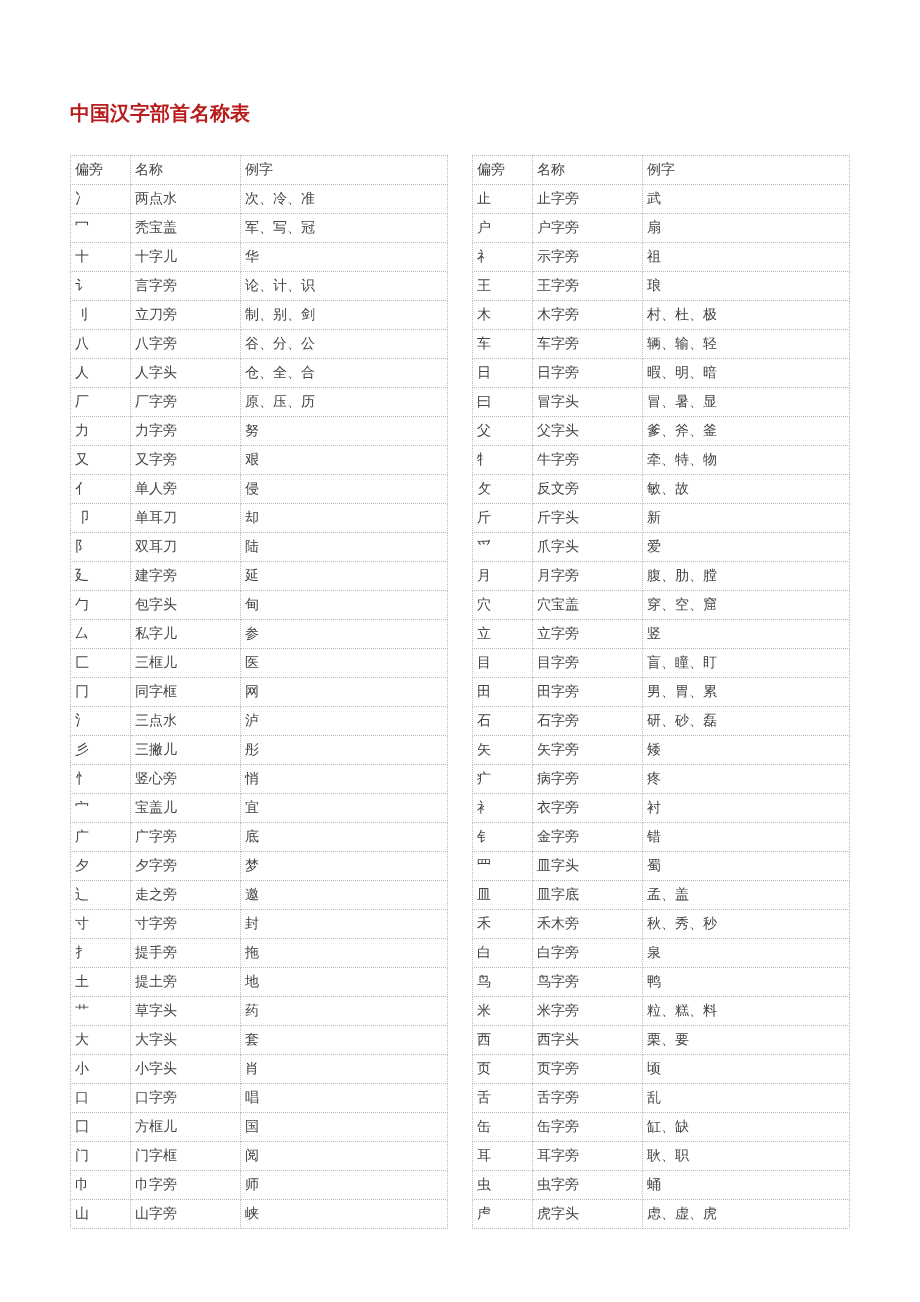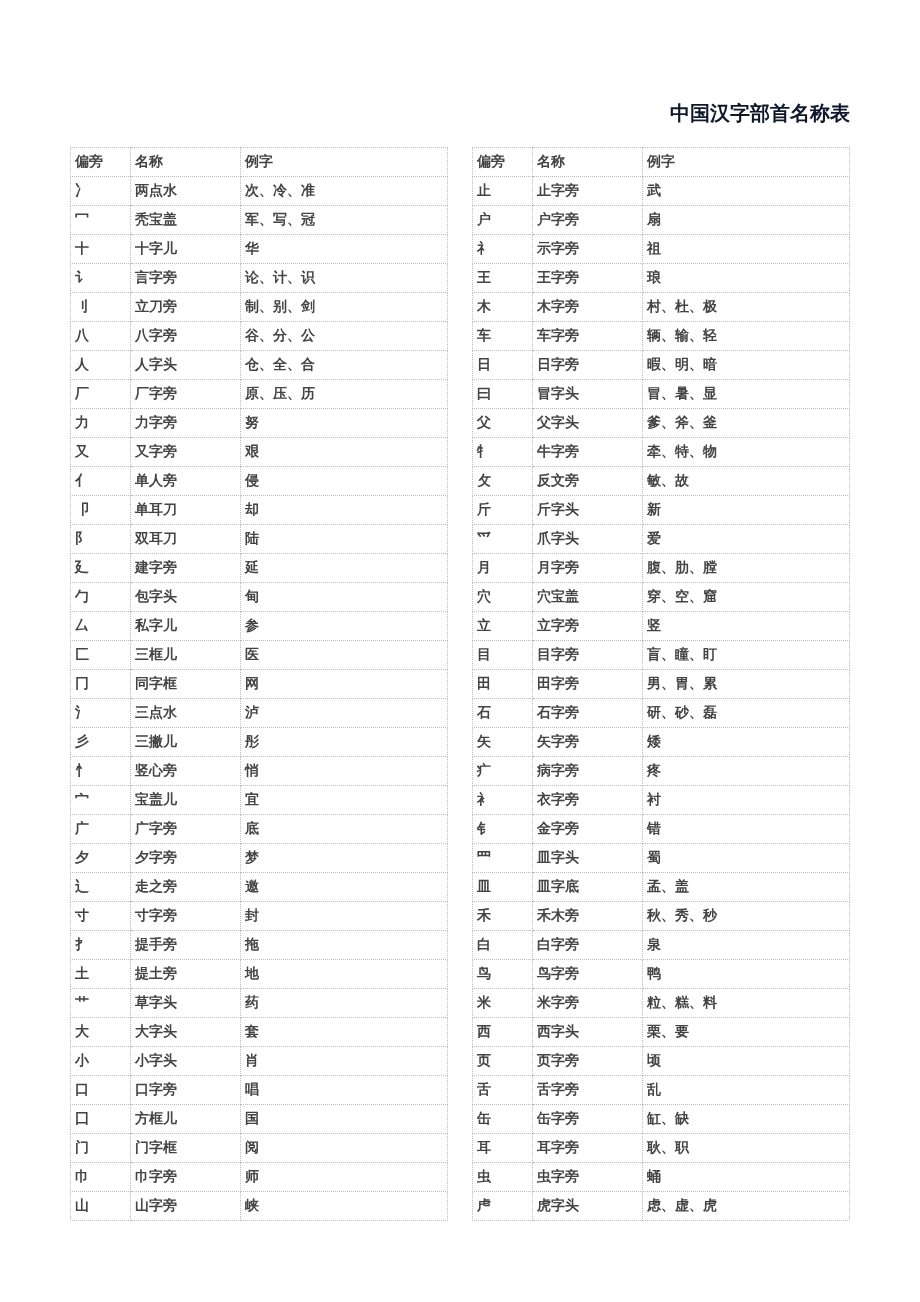--- a/index.html
+++ b/index.html
@@ -3,30 +3,29 @@
   <meta charset="utf-8">
   <style>
     * { margin: 0; padding: 0; box-sizing: border-box; }
     body {
       background: #fff;
       font-family: "SimSun", "宋体", serif;
       padding: 100px 70px 60px 70px;
       width: 920px;
     }
     .title {
-      text-align: right;
+      text-align: left;
       font-size: 20px;
       font-weight: bold;
-      margin-bottom: 20px;
-      color: #0f172a;
+      margin-bottom: 28px;
+      color: #b91c1c;
     }
     .tables-wrap {
       display: flex;
       gap: 24px;
-      font-weight: bold;
     }
     table {
       border-collapse: collapse;
       width: 100%;
       font-size: 14px;
       color: #444;
     }
     td {
       border: 1px dotted #bbb;
       padding: 4px 4px;

